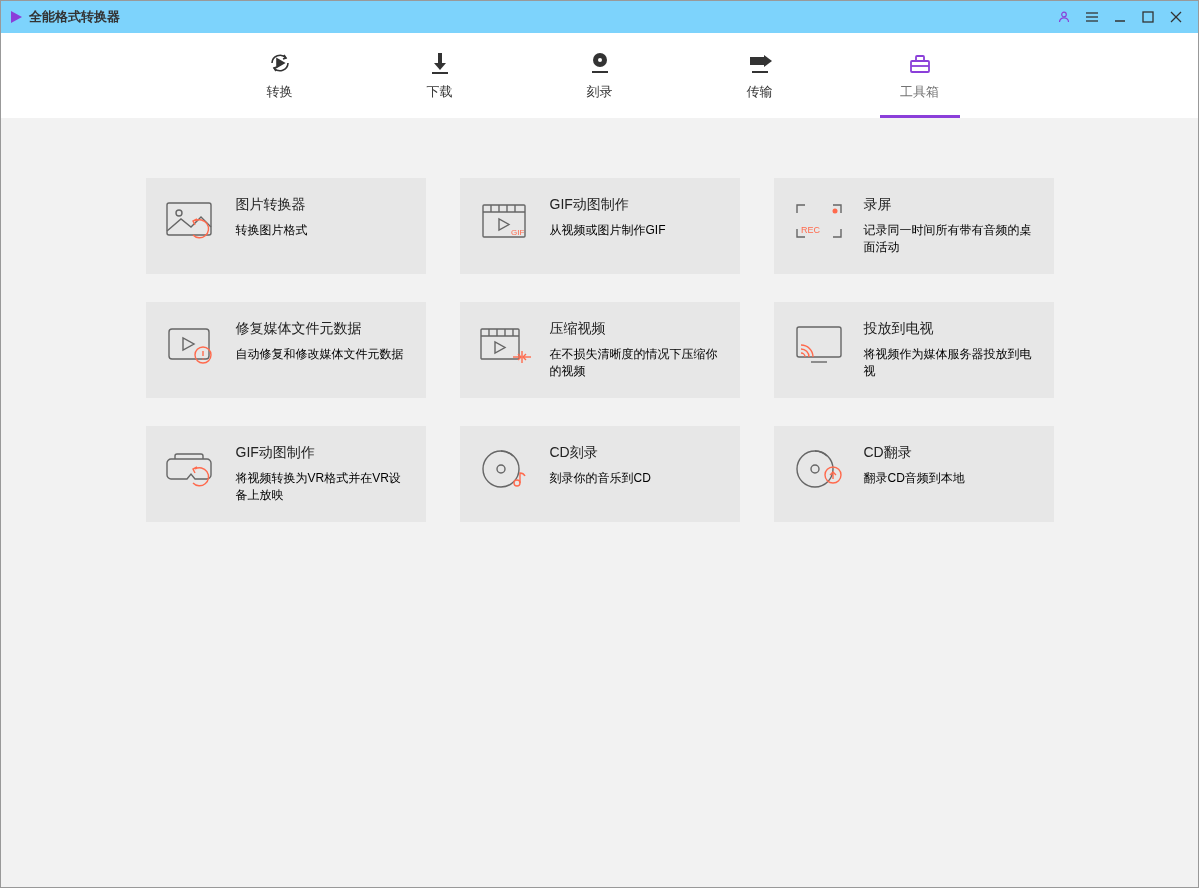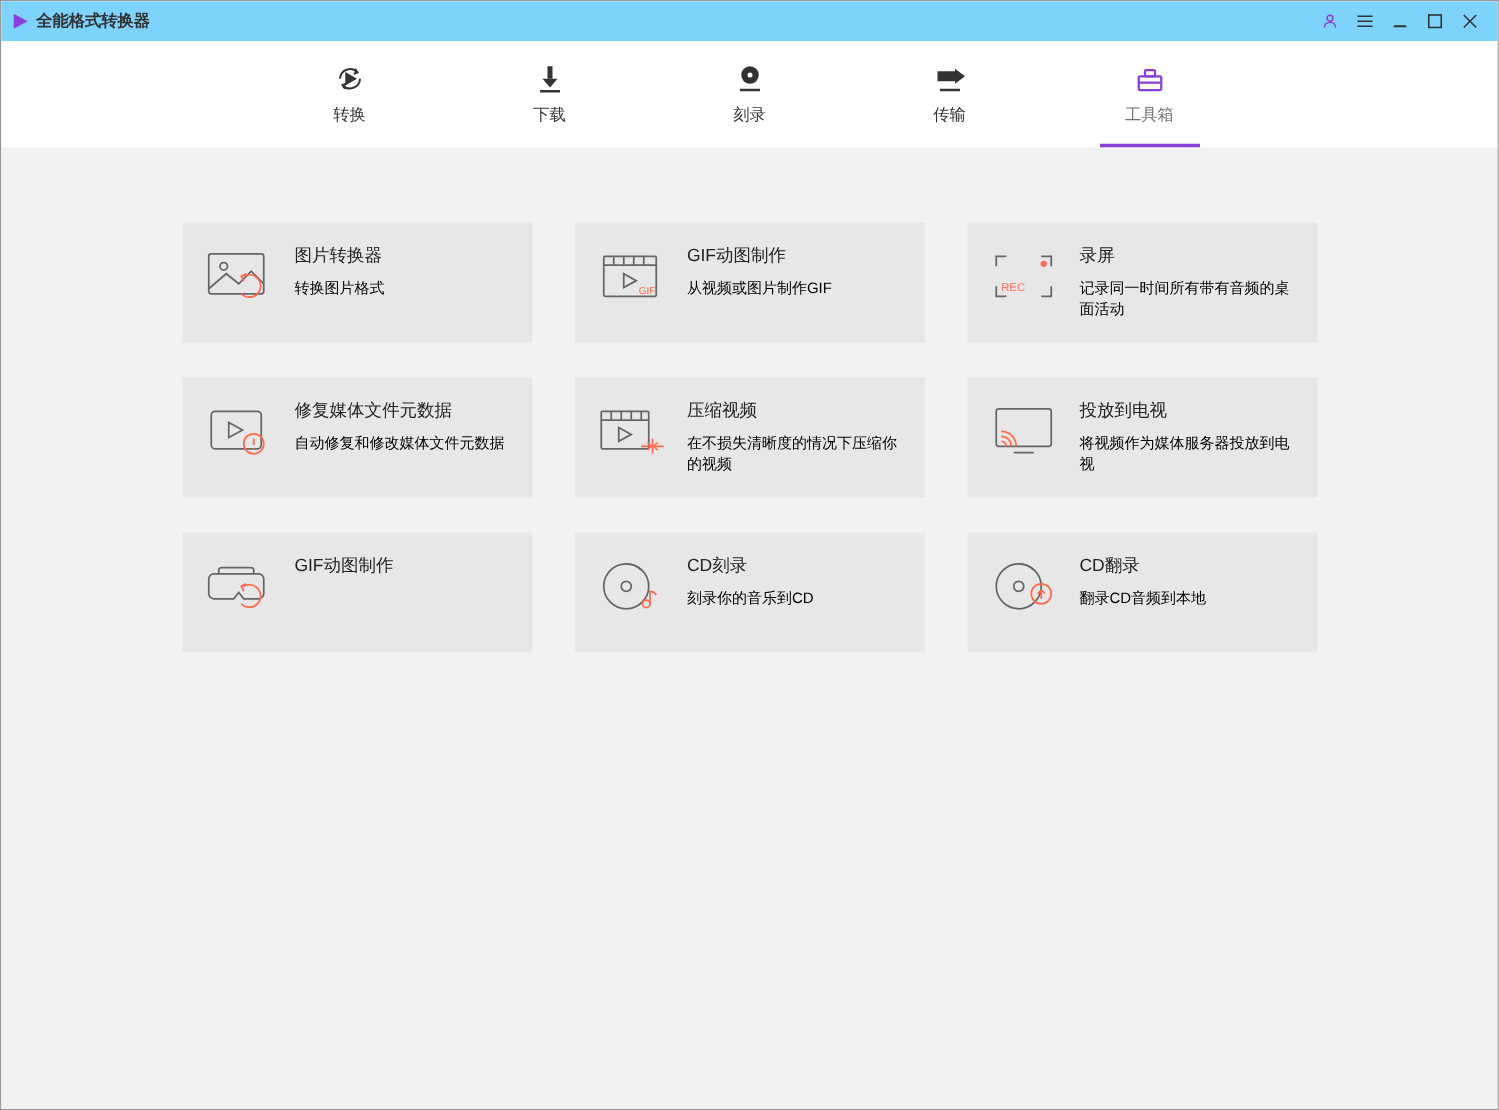--- a/index.html
+++ b/index.html
@@ -314,20 +314,21 @@
           <path d="M8 14h36c2 0 4 2 4 4v12c0 2-2 4-4 4h-12l-4-5-4 5H8c-2 0-4-2-4-4V18c0-2 2-4 4-4z"></path>
           <path d="M12 14v-3c0-1 1-2 2-2h24c1 0 2 1 2 2v3"></path>
           <g stroke="#ff6a4d">
             <path d="M30 38a9 9 0 1 0 2-14"></path>
             <polyline points="34,22 30,24 32,28"></polyline>
           </g>
         </svg>
       </div>
       <div class="text-wrap">
         <div class="card-title">GIF动图制作</div>
+        <div class="card-desc">将视频转换为VR格式并在VR设备上放映</div>
       </div>
     </div>
 
     <div class="card">
       <div class="icon-wrap">
         <svg width="58" height="48" viewBox="0 0 58 48" fill="none" stroke="#666" stroke-width="1.4">
           <circle cx="24" cy="24" r="18"></circle>
           <circle cx="24" cy="24" r="4"></circle>
           <path d="M24 6a18 18 0 0 1 12 5"></path>
           <g stroke="#ff6a4d">

